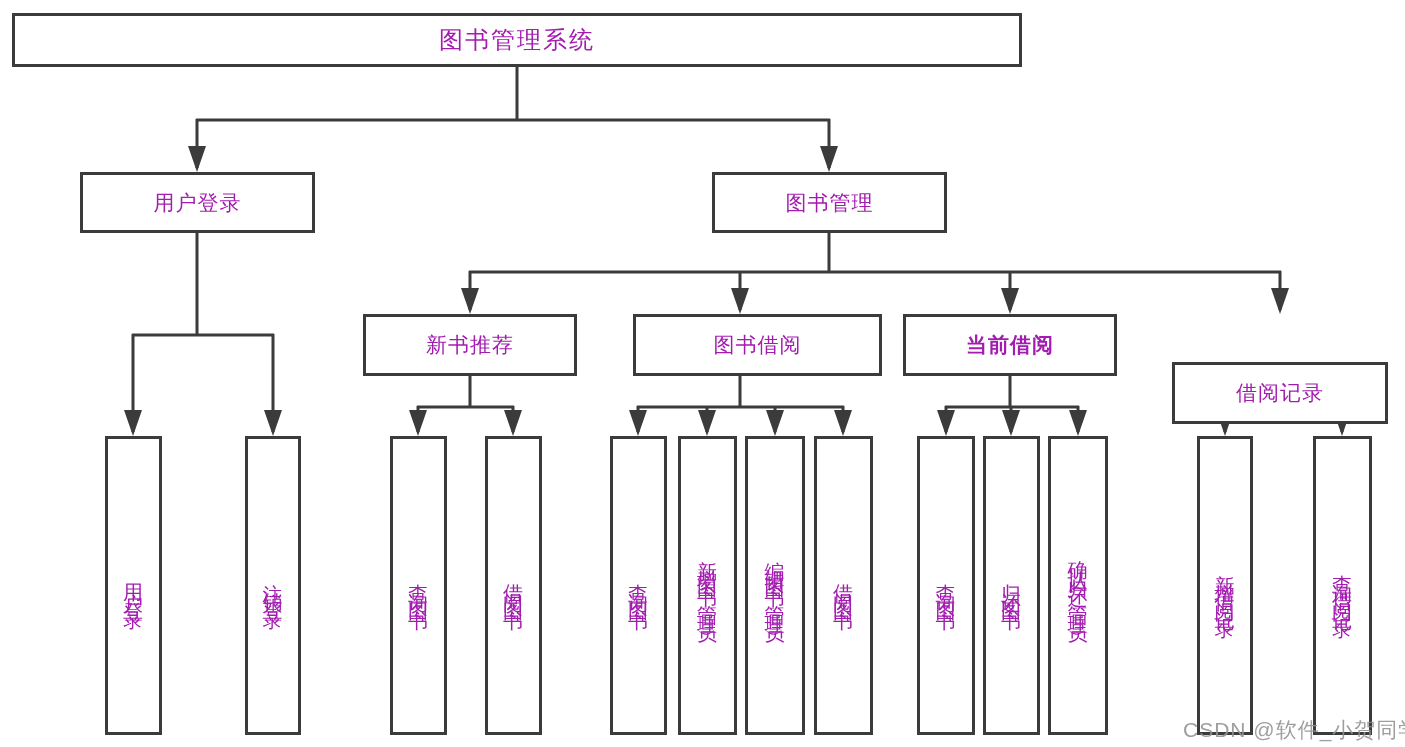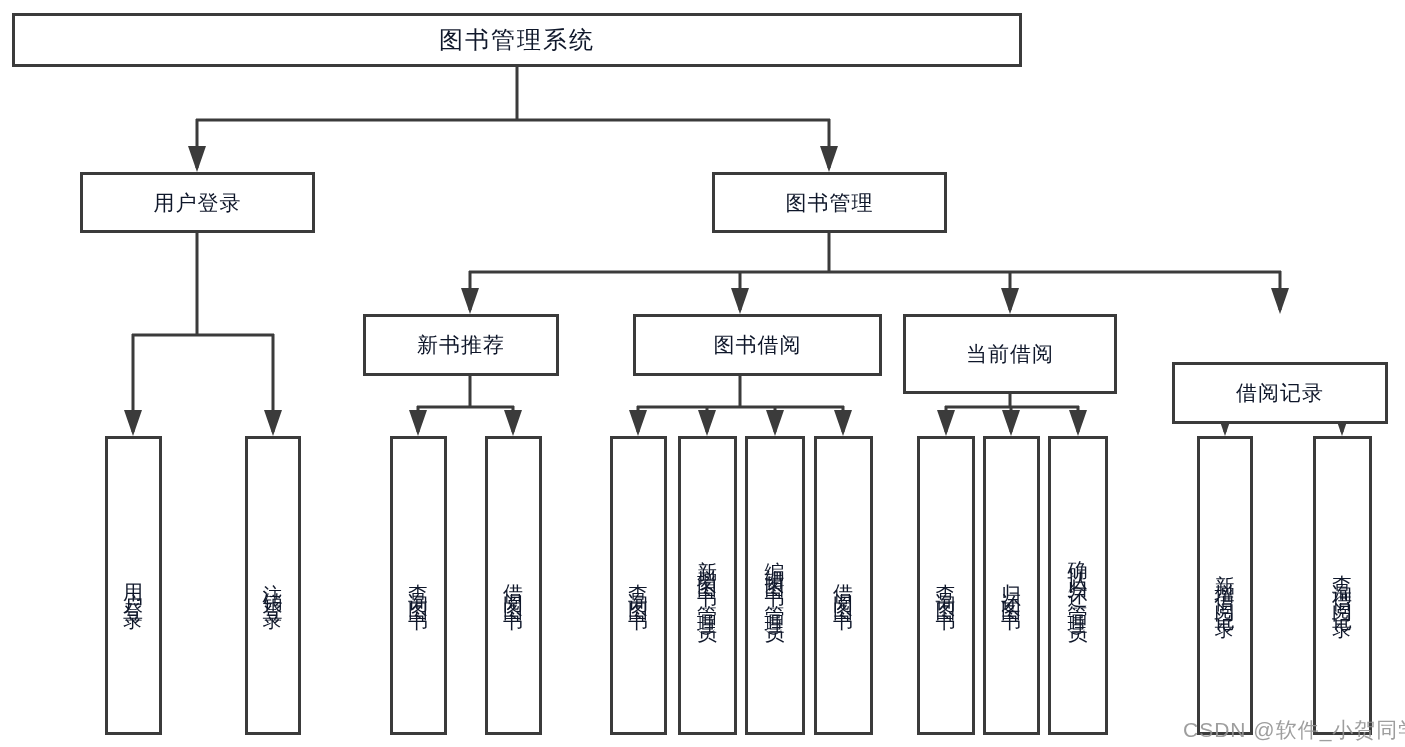--- a/index.html
+++ b/index.html
@@ -19,21 +19,21 @@
     position: absolute;
     left: 0;
     top: 0;
     z-index: 1;
   }
   .node {
     position: absolute;
     box-sizing: border-box;
     border: 3px solid #3b3b3b;
     background: #ffffff;
-    color: #0f172a;
+    color: #a21caf;
     display: flex;
     align-items: center;
     justify-content: center;
     z-index: 2;
     text-align: left;
   }
   .node.h { font-size: 21px; letter-spacing: 1px; }
   .node.root { font-size: 24px; letter-spacing: 2px; }
   .node.v { font-size: 20px; }
   .node.v .vtxt {
@@ -96,27 +96,27 @@
     <span>图书管理系统</span>
   </div>
 
   <div class="node h" style="left:80px; top:172px; width:235px; height:61px;">
     <span>用户登录</span>
   </div>
   <div class="node h" style="left:712px; top:172px; width:235px; height:61px;">
     <span>图书管理</span>
   </div>
 
-  <div class="node h" style="left:363px; top:314px; width:196px; height:62px;">
+  <div class="node h" style="left:363px; top:314px; width:214px; height:62px;">
     <span>新书推荐</span>
   </div>
   <div class="node h" style="left:633px; top:314px; width:249px; height:62px;">
     <span>图书借阅</span>
   </div>
-  <div class="node h" style="left:903px; top:314px; width:214px; height:80px;">
+  <div class="node h" style="left:903px; top:314px; width:214px; height:62px;font-weight:bold;">
     <span>当前借阅</span>
   </div>
   <div class="node h" style="left:1172px; top:314px; width:216px; height:62px;margin-top:48px;">
     <span>借阅记录</span>
   </div>
 
   <div class="node v" style="left:105px; top:436px; width:57px; height:299px;">
     <span class="vtxt">用户登录</span>
   </div>
   <div class="node v" style="left:245px; top:436px; width:56px; height:299px;">

